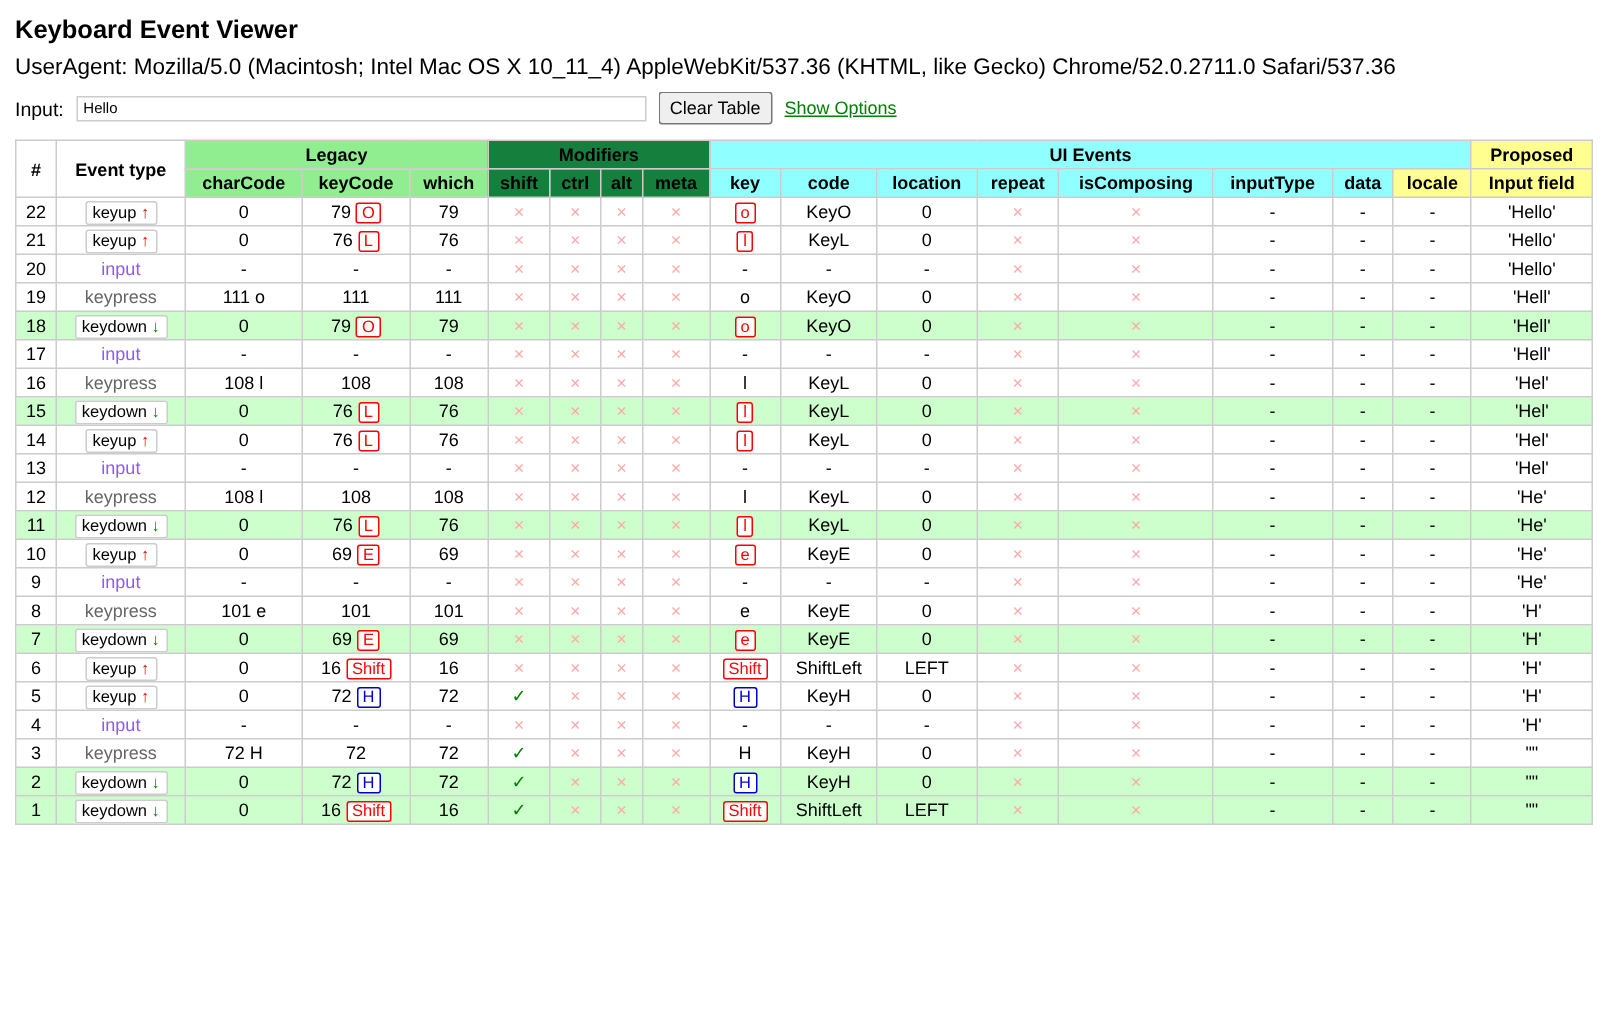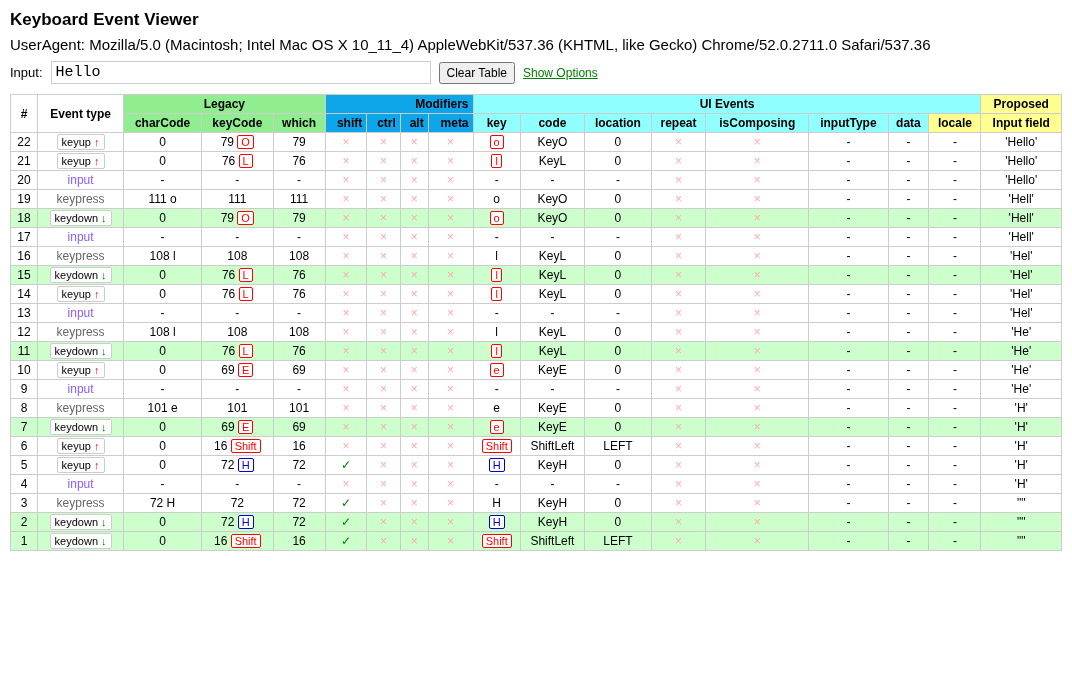--- a/index.html
+++ b/index.html
@@ -1,28 +1,28 @@
 <!DOCTYPE html>
 <html><head>
   <meta charset="utf-8">
   <style>
     * { box-sizing: border-box; margin: 0; padding: 0; }
     body { font-family: Arial, sans-serif; font-size: 13px; background: #fff; color: #000; padding: 10px; }
     h1 { font-size: 17px; font-weight: bold; margin-bottom: 6px; }
     .useragent { font-size: 15px; margin-bottom: 8px; }
     .input-row { display: flex; align-items: center; gap: 8px; margin-bottom: 10px; }
     .input-row label { font-size: 13px; }
-    .input-row input { border: 1px solid #ccc; padding: 2px 4px; font-size: 15px; width: 380px; font-family: Liberation Mono, monospace; }
+    .input-row input { border: 1px solid #ccc; padding: 2px 4px; font-size: 10px; width: 380px; }
     .input-row button { font-size: 12px; padding: 2px 6px; cursor: pointer; }
     .input-row a { font-size: 12px; color: green; cursor: pointer; text-decoration: underline; }
     table { border-collapse: collapse; font-size: 12px; width: 100%; }
     th, td { border: 1px solid #ccc; padding: 2px 4px; text-align: center; white-space: nowrap; }
     th { background: #fff; font-weight: bold; }
     .header-legacy { background: #90ee90; }
-    .header-modifiers { background: #0ea5e9; text-align: right; }
+    .header-modifiers { background: #15803d; }
     .header-uievents { background: #90ffff; }
     .header-proposed { background: #ffff90; }
     .row-keydown { background: #ccffcc; }
     .row-keyup { background: #fff; }
     .row-input { background: #fff; }
     .row-keypress { background: #fff; }
     .x-mark { color: #ffaaaa; font-size: 12px; }
     .event-input { color: #8b5cf6; }
     .event-keypress { color: #666; text-align: center; }
   </style>

